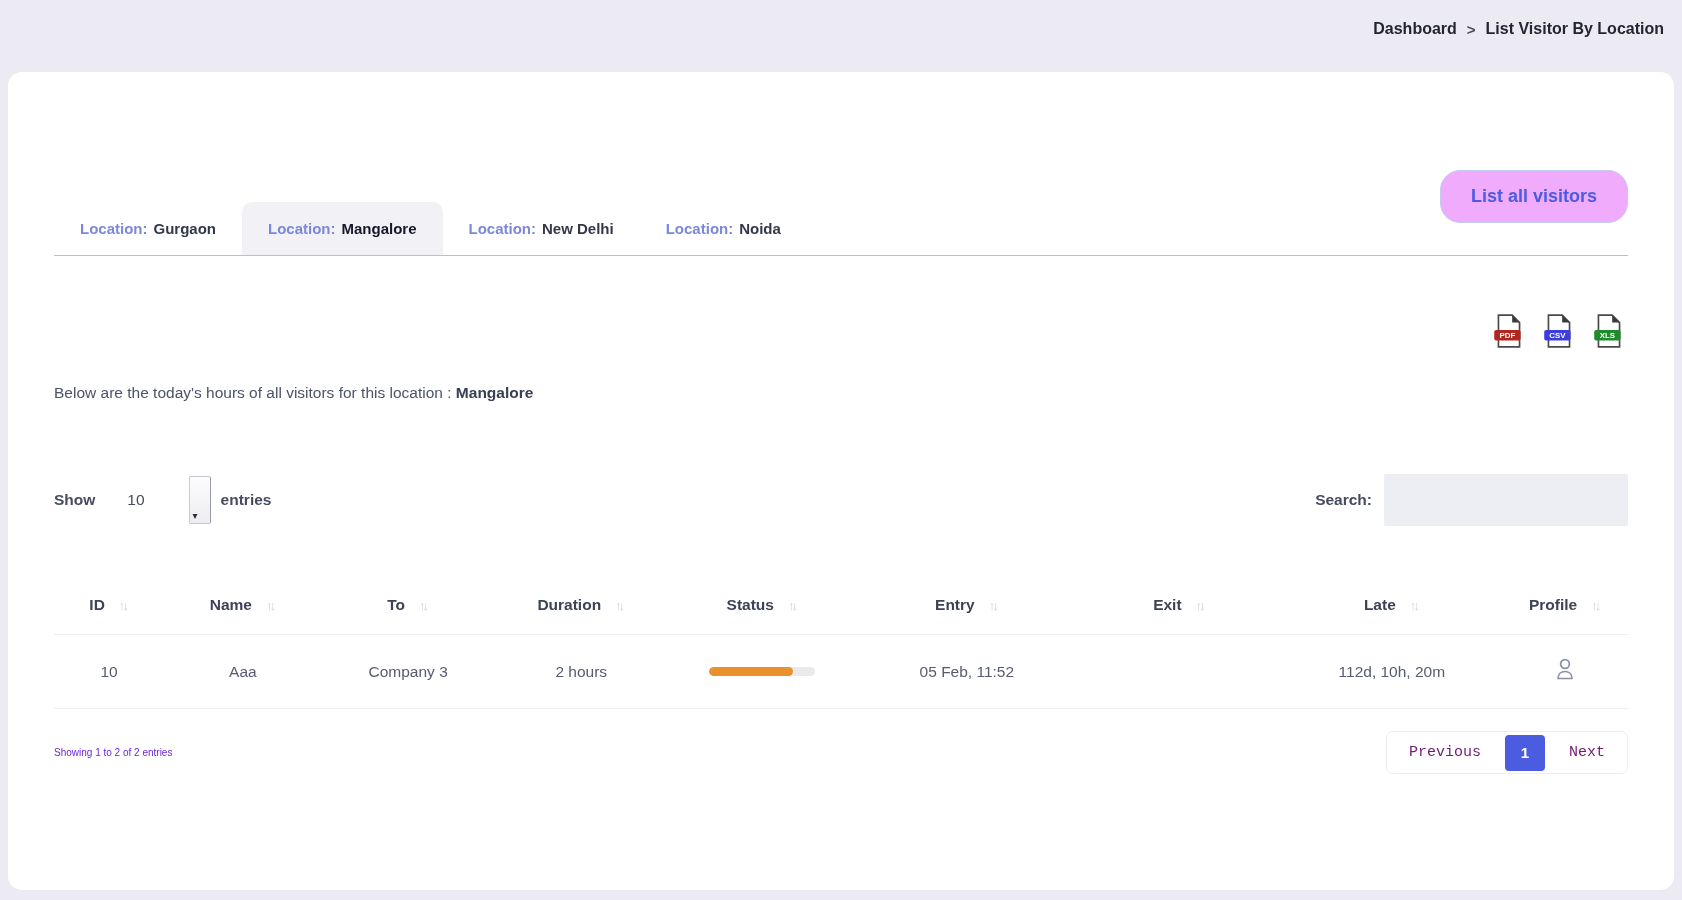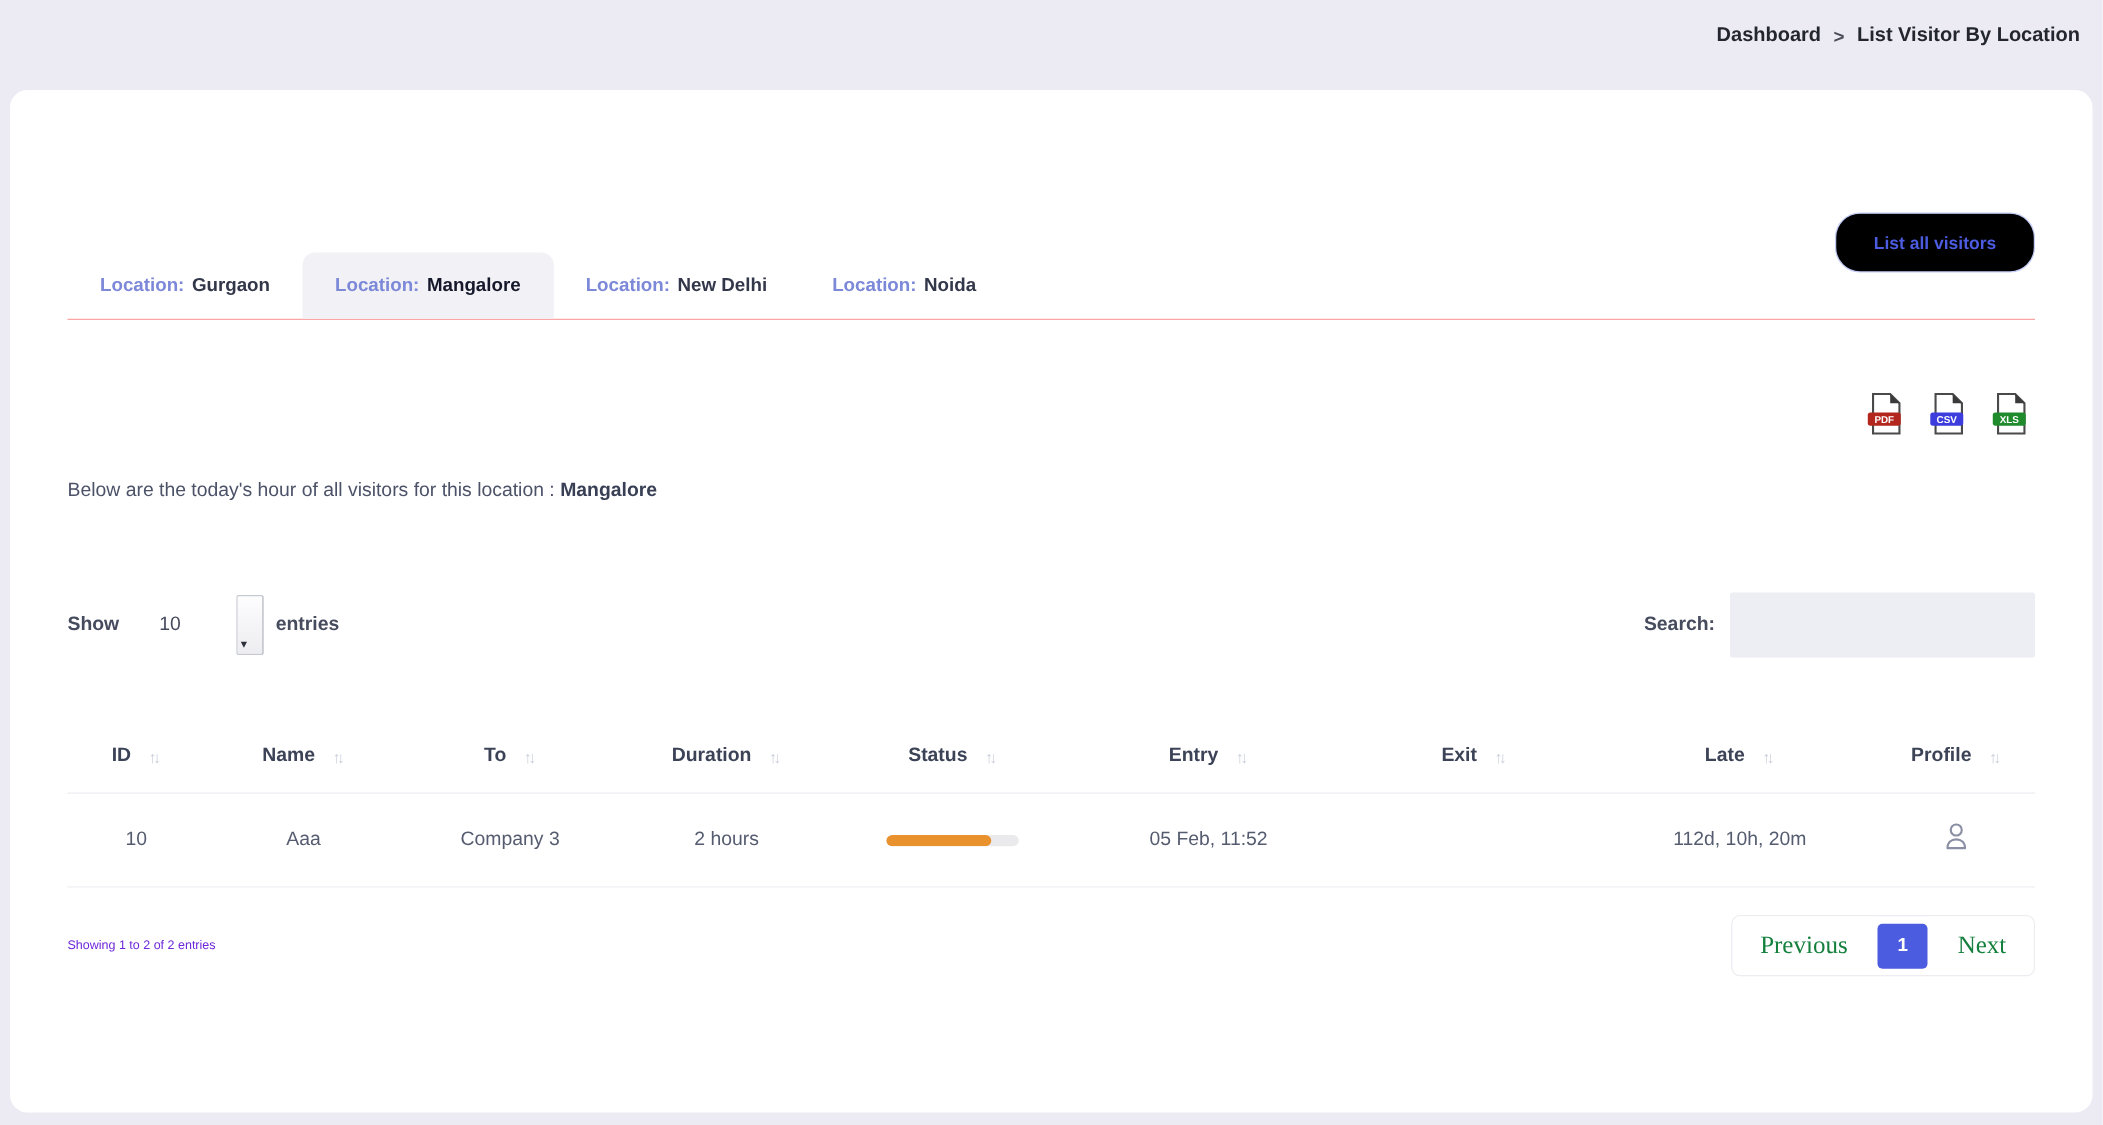--- a/index.html
+++ b/index.html
@@ -21,22 +21,22 @@
   .breadcrumb .crumb { cursor:pointer; }
   
   .card {
     position:absolute; left:8px; right:8px; top:72px; bottom:10px;
     background:#ffffff; border-radius:14px;
     padding:46px 46px 28px 46px;
   }
   .page-title { font-size:22px; font-weight:700; color:#1c1f2b; letter-spacing:.2px; }
   .btn-list-all {
     position:absolute; top:98px; right:46px;
-    background:#000000; border:1px solid #c3cbf4; border-radius:20px;
-    color:#4c5ce0; font-size:14px; font-weight:700;
+    background:#f0abfc; border:1px solid #c3cbf4; border-radius:20px;
+    color:#4c5ce0; font-size:18px; font-weight:700;
     padding:15px 30px; cursor:pointer;
     font-family:"Liberation Sans", sans-serif;
   }
   
   .tabs {
     margin-top:84px;
     display:flex; align-items:flex-end;
     border-bottom:1px solid #fca5a5;
   }
   .tab {
@@ -108,22 +108,22 @@
   .table-footer {
     margin-top:22px; display:flex; justify-content:space-between; align-items:center;
   }
   .summary { font-size:10px; color:#6d28d9; }
   .pagination {
     display:flex; align-items:center;
     border:1px solid #ececf1; border-radius:7px; overflow:hidden;
     background:#fff;
   }
   .page-btn {
-    padding:12px 22px; font-size:20px; color:#15803d; cursor:default;
-    background:#fff; border:none; font-family:Liberation Serif, serif;
+    padding:12px 22px; font-size:15px; color:#701a75; cursor:default;
+    background:#fff; border:none; font-family:Liberation Mono, monospace;
   }
   .page-current {
     min-width:40px; height:36px; margin:0 2px;
     display:flex; align-items:center; justify-content:center;
     background:#4c5ce0; color:#fff; font-size:15px; font-weight:600;
     border-radius:4px; cursor:pointer;
   }
 </style>
 </head>
 <body>
@@ -179,21 +179,21 @@
       <svg width="38" height="38" viewBox="0 0 36 36">
         <path d="M8 3 h13 l7 7 v23 h-20 z" fill="#ffffff" stroke="#4a4a4a" stroke-width="1.6"></path>
         <path d="M21 3 l7 7 h-7 z" fill="#3a3a3a"></path>
         <rect x="4" y="17" width="25" height="10" rx="2" fill="#1f8b2c"></rect>
         <text x="16.5" y="24.7" font-size="7.5" fill="#ffffff" text-anchor="middle" font-weight="bold" font-family="Liberation Sans, sans-serif">XLS</text>
       </svg>
     </button>
   </div>
 
   <p class="desc">
-    <span>Below are the today's hour of all visitors for this location :</span>
+    <span>Below are the today's hours of all visitors for this location :</span>
     <b>Mangalore</b>
   </p>
 
   <div class="controls">
     <div class="show-entries">
       <span class="show-label">Show</span>
       <span class="page-size-value">10</span>
       <div class="page-size-select">
         <span class="arrow">▾</span>
       </div>

